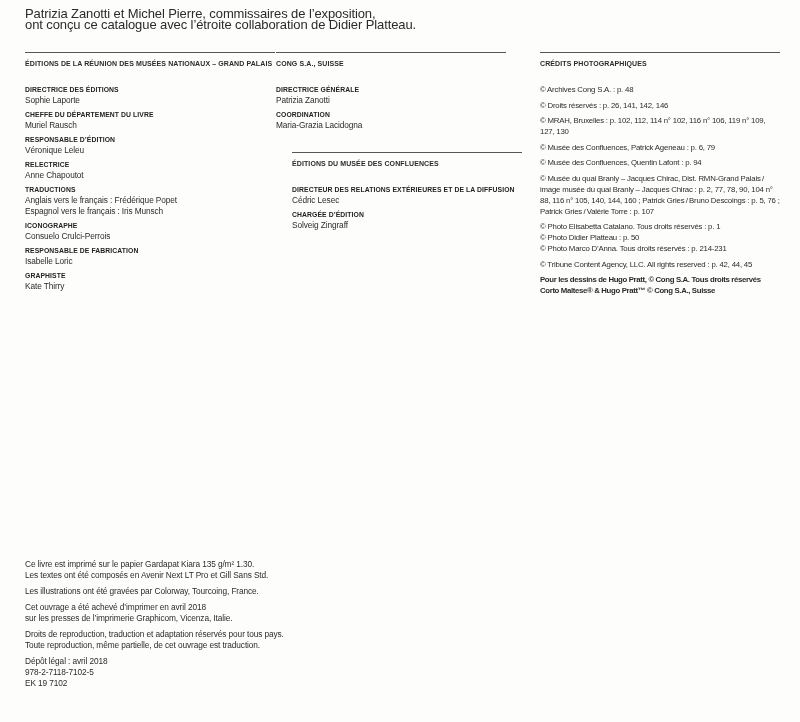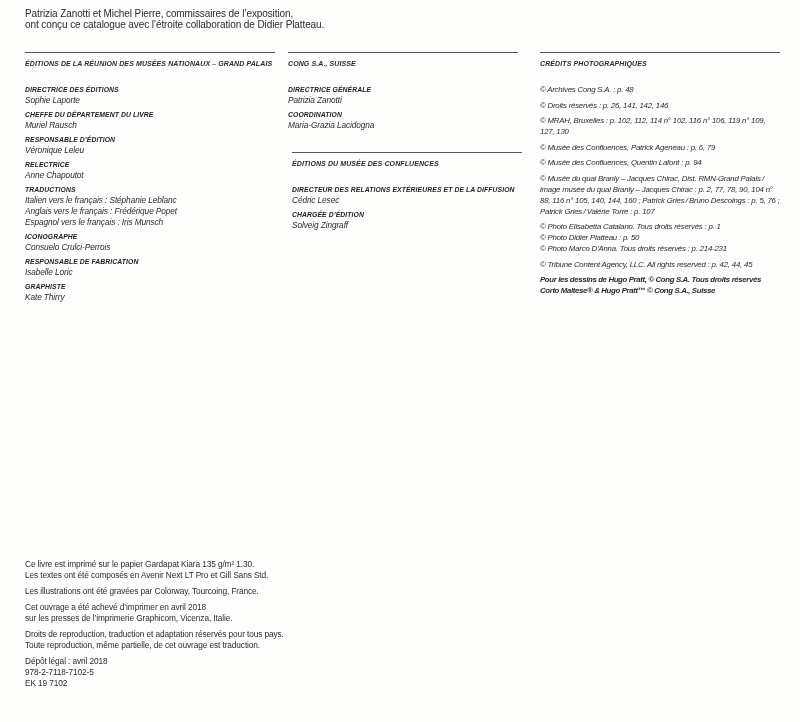--- a/index.html
+++ b/index.html
@@ -6,25 +6,25 @@
   .page{
     position:relative;
     width:800px;height:722px;
     background:#fdfdfc;
     overflow:hidden;
     color:#2b2b2b;
     font-family:"Liberation Sans", sans-serif;
   }
   .intro{
     position:absolute;left:25px;top:8px;
-    font-size:10px;line-height:11px;letter-spacing:-0.1px;
+    font-size:13px;line-height:11px;letter-spacing:-0.1px;
   }
-  .col{position:absolute;font-style:italic;}
+  .col{position:absolute;}
   .col-left{left:25px;top:52px;width:250px;}
-  .col-cong{left:288px;top:52px;width:230px;}
+  .col-cong{left:276px;top:52px;width:230px;}
   .col-conf{left:292px;top:152px;width:230px;}
   .col-credits{left:540px;top:52px;width:240px;}
   .sec-header{
     border-top:1px solid #565656;
     padding-top:5px;
     margin-bottom:15px;
     font-weight:bold;
     font-size:7px;line-height:11px;letter-spacing:0.1px;
     white-space:nowrap;
   }
@@ -76,21 +76,20 @@
     <div class="entry">
       <div class="role">RESPONSABLE D’ÉDITION</div>
       <div class="name">Véronique Leleu</div>
     </div>
     <div class="entry">
       <div class="role">RELECTRICE</div>
       <div class="name">Anne Chapoutot</div>
     </div>
     <div class="entry">
       <div class="role">TRADUCTIONS</div>
-      <div class="name">Italien vers le français : Stéphanie Leblanc</div>
       <div class="name">Anglais vers le français : Frédérique Popet</div>
       <div class="name">Espagnol vers le français : Iris Munsch</div>
     </div>
     <div class="entry">
       <div class="role">ICONOGRAPHE</div>
       <div class="name">Consuelo Crulci-Perrois</div>
     </div>
     <div class="entry">
       <div class="role">RESPONSABLE DE FABRICATION</div>
       <div class="name">Isabelle Loric</div>

